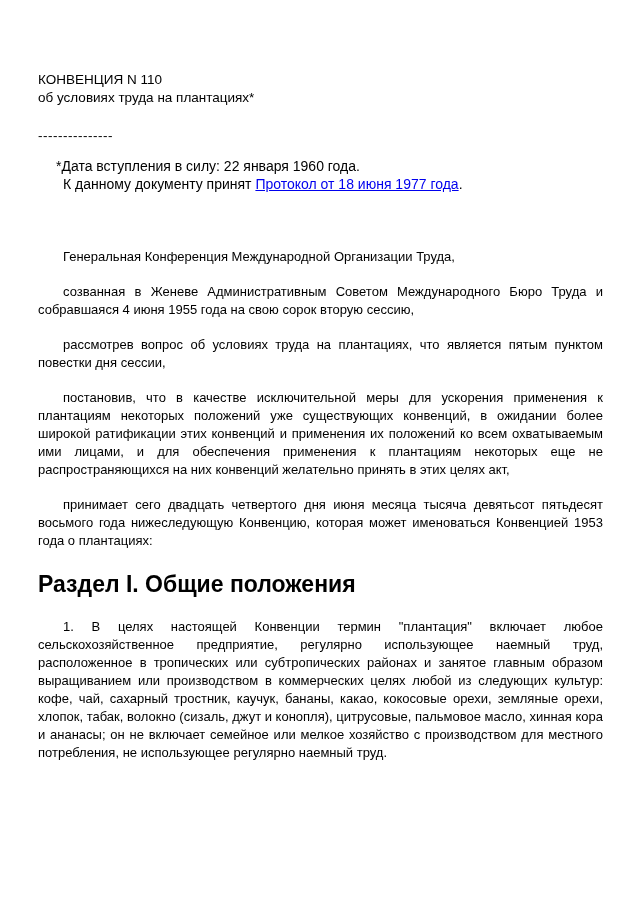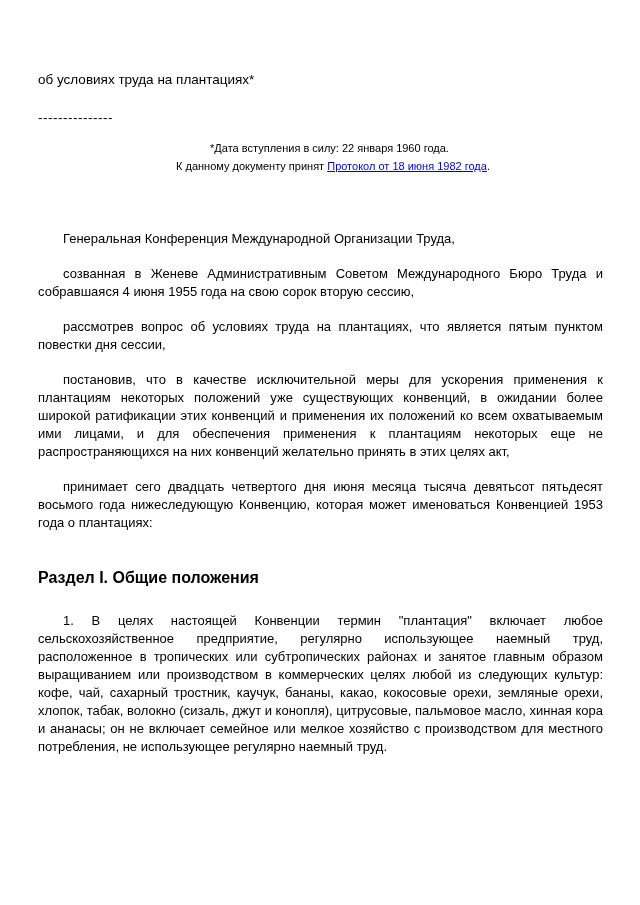--- a/index.html
+++ b/index.html
@@ -22,67 +22,67 @@
     line-height: 18px;
   }
   .separator {
     margin-top: 20px;
     font-size: 13.5px;
     line-height: 18px;
     letter-spacing: 0.5px;
   }
   .footnote {
     margin-top: 12px;
-    font-size: 11px;
+    font-size: 14px;
     line-height: 18px;
-    text-align: center;
   }
   .footnote .fn-line1 { padding-left: 18px; }
   .footnote .fn-line2 { padding-left: 25px; }
   a.doc-link {
     color: #0000ee;
     text-decoration: underline;
     cursor: pointer;
   }
   p.para {
     margin-top: 17px;
     font-size: 13px;
     line-height: 18px;
     text-align: justify;
     text-indent: 25px;
     text-align-last: left;
   }
   p.para.first {
     margin-top: 55px;
   }
   h1.section-heading {
-    margin-top: 32px;
-    font-size: 16px;
+    margin-top: 20px;
+    font-size: 23px;
     line-height: 28px;
     font-weight: bold;
     font-family: "Liberation Sans", sans-serif;
   }
   p.para.after-heading {
     margin-top: 20px;
   }
 </style>
 </head>
 <body>
 
 <div class="page">
 
   <div class="title-block">
+    <div>КОНВЕНЦИЯ N 110</div>
     <div>об условиях труда на плантациях*</div>
   </div>
 
   <div class="separator">---------------</div>
 
   <div class="footnote">
     <div class="fn-line1">*Дата вступления в силу: 22 января 1960 года.</div>
-    <div class="fn-line2"><span>К данному документу принят </span><a href="#" class="doc-link">Протокол от 18 июня 1982 года</a><span>.</span></div>
+    <div class="fn-line2"><span>К данному документу принят </span><a href="#" class="doc-link">Протокол от 18 июня 1977 года</a><span>.</span></div>
   </div>
 
   <p class="para first">Генеральная Конференция Международной Организации Труда,</p>
   <p class="para">созванная в Женеве Административным Советом Международного Бюро Труда и собравшаяся 4 июня 1955 года на свою сорок вторую сессию,</p>
   <p class="para">рассмотрев вопрос об условиях труда на плантациях, что является пятым пунктом повестки дня сессии,</p>
   <p class="para">постановив, что в качестве исключительной меры для ускорения применения к плантациям некоторых положений уже существующих конвенций, в ожидании более широкой ратификации этих конвенций и применения их положений ко всем охватываемым ими лицами, и для обеспечения применения к плантациям некоторых еще не распространяющихся на них конвенций желательно принять в этих целях акт,</p>
   <p class="para">принимает сего двадцать четвертого дня июня месяца тысяча девятьсот пятьдесят восьмого года нижеследующую Конвенцию, которая может именоваться Конвенцией 1953 года о плантациях:</p>
 
   <h1 class="section-heading">Раздел I. Общие положения</h1>
 

